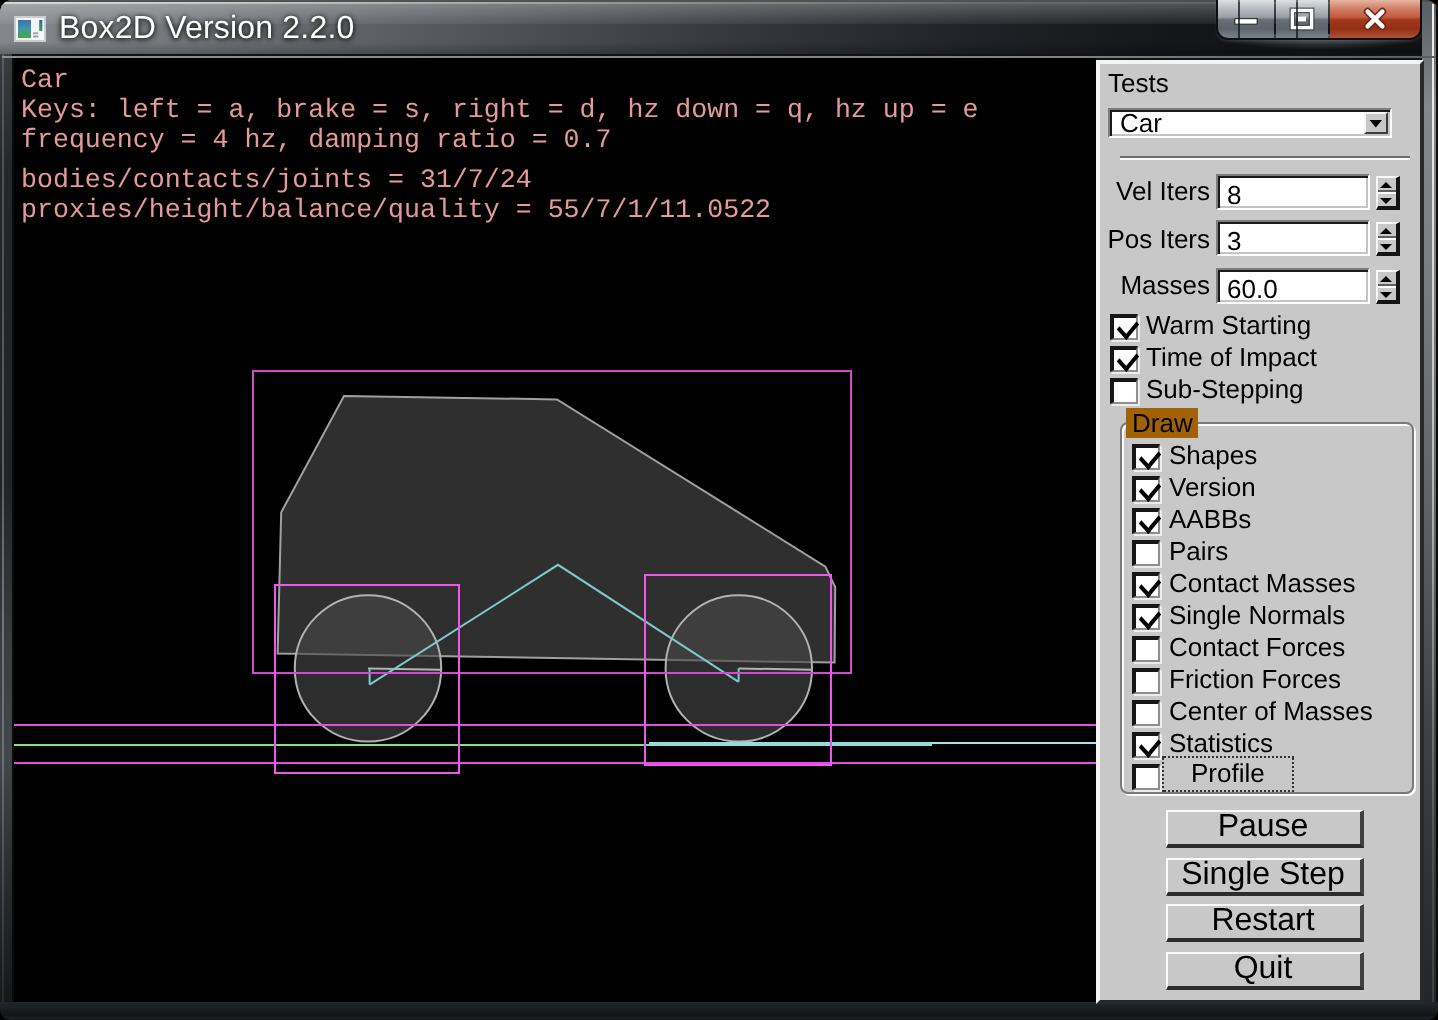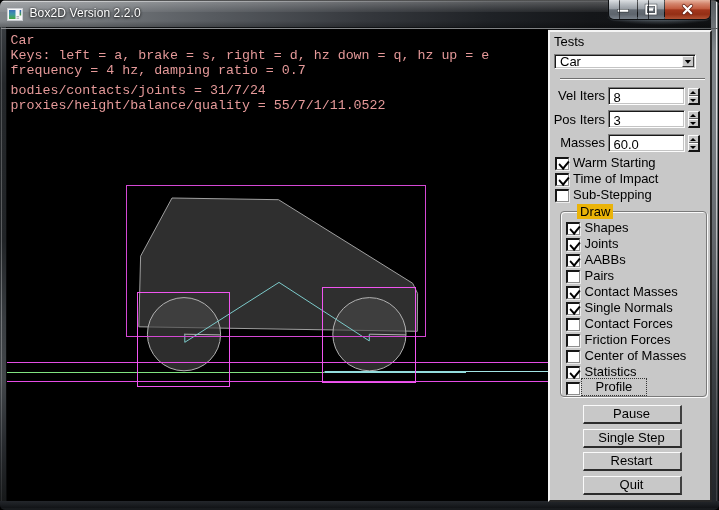--- a/index.html
+++ b/index.html
@@ -5,21 +5,21 @@
 html,body{margin:0;padding:0;background:#000;}
 body{width:719px;height:510px;position:relative;overflow:hidden;font-family:"Liberation Sans",sans-serif;}
 #win{position:absolute;left:0;top:0;width:719px;height:510px;border-radius:6px 6px 5px 5px;overflow:hidden;background:#101214;}
 
 #title{position:absolute;left:0;top:0;width:719px;height:27px;
 background:linear-gradient(to right,#83878b 0%,#75797d 12%,#565a5f 30%,#36393e 50%,#1f2226 68%,#141619 82%,#101214 100%);}
 #title .gloss{position:absolute;left:0;top:0;width:100%;height:12px;background:linear-gradient(to bottom,rgba(255,255,255,0.30),rgba(255,255,255,0.06));}
 #title .topline{position:absolute;left:0;top:0;width:100%;height:1px;background:linear-gradient(to right,#0b0c0d,#060708);}
 #title .topline2{position:absolute;left:2px;top:1px;width:100%;height:1px;background:linear-gradient(to right,rgba(255,255,255,0.55),rgba(255,255,255,0.25) 40%,rgba(255,255,255,0.08) 70%);}
 #title .bshade{position:absolute;left:0;bottom:0;width:100%;height:6px;background:linear-gradient(to bottom,rgba(0,0,0,0),rgba(0,0,0,0.25));}
-#ttext{position:absolute;left:29.5px;top:6px;font-size:12px;letter-spacing:-0.2px;color:#fff;text-shadow:0 1px 3px rgba(0,0,0,0.85),0 0 2px rgba(0,0,0,0.6);letter-spacing:0.1px;}
+#ttext{position:absolute;left:29.5px;top:6px;font-size:16px;letter-spacing:-0.2px;color:#fff;text-shadow:0 1px 3px rgba(0,0,0,0.85),0 0 2px rgba(0,0,0,0.6);letter-spacing:0.1px;}
 
 #wbtns{position:absolute;left:609px;top:0px;width:101px;height:19px;border-radius:0 0 5px 5px;overflow:hidden;box-shadow:0 0 0 1px #0d0f11,0 1px 2px rgba(160,180,195,0.35);}
 .wb{position:absolute;top:0;height:19px;}
 #bmin{left:0;width:28px;}
 #bmax{left:29px;width:26px;}
 #bclose{left:56px;width:45px;}
 .graybtn{background:linear-gradient(to bottom,#dde0e3 0%,#bcc1c6 20%,#999fa6 45%,#676e76 52%,#5d646c 75%,#79818a 100%);}
 #bclose{background:linear-gradient(to bottom,#e8b6a2 0%,#d3846c 20%,#c25c40 45%,#a2371d 52%,#942f15 75%,#b05234 100%);}
 .wb .sep{position:absolute;right:0;top:0;width:1px;height:19px;background:rgba(20,22,26,0.75);}
 #wglow{position:absolute;left:605px;top:17px;width:110px;height:8px;background:radial-gradient(ellipse at center top,rgba(190,210,225,0.45),rgba(190,210,225,0) 70%);}
@@ -31,21 +31,21 @@
 #rframe .redge{position:absolute;right:0;top:0;width:1px;height:100%;background:#0b0c0d;}
 #bframe{position:absolute;left:0;top:501px;width:719px;height:9px;background:linear-gradient(to bottom,#23262b 0%,#1a1d21 40%,#121417 75%,#1e2125 92%,#0c0d0f 100%);border-radius:0 0 5px 5px;}
 #clientline{position:absolute;left:1px;top:28.4px;width:717px;height:1.1px;z-index:5;background:linear-gradient(to right,#8e9093,#7f8183 75%,#595c5e);}
 
 #canvas{position:absolute;left:7px;top:28px;width:541px;height:473px;background:#000;}
 
 #panel{position:absolute;left:548px;top:29.5px;width:163.5px;height:472px;background:#c8c8c8;border-left:2px solid #f4f4f4;border-top:2px solid #f4f4f4;border-right:2px solid #282828;border-bottom:2px solid #282828;box-sizing:border-box;}
 .lbl{position:absolute;font-size:13px;color:#000;white-space:nowrap;}
 .sunken{position:absolute;background:#fff;border-top:1px solid #7d7d7d;border-left:1px solid #7d7d7d;border-bottom:1px solid #fdfdfd;border-right:1px solid #fdfdfd;box-shadow:inset 1px 1px 0 #191919,inset -1px -1px 0 #c4c4c4;box-sizing:border-box;}
 .raised{position:absolute;background:#c8c8c8;border-top:1.5px solid #f6f6f6;border-left:1.5px solid #f6f6f6;border-bottom:1.5px solid #3c3c3c;border-right:1.5px solid #3c3c3c;box-sizing:border-box;}
-.btn{position:absolute;left:32.5px;width:99px;height:19px;background:#c8c8c8;border-top:1px solid #fafafa;border-left:1px solid #fafafa;border-bottom:2px solid #2c2c2c;border-right:2px solid #404040;box-sizing:border-box;text-align:center;font-size:13px;color:#000;line-height:15px;}
+.btn{position:absolute;left:32.5px;width:99px;height:19px;background:#c8c8c8;border-top:1px solid #fafafa;border-left:1px solid #fafafa;border-bottom:2px solid #2c2c2c;border-right:2px solid #404040;box-sizing:border-box;text-align:center;font-size:16px;color:#000;line-height:15px;}
 .cb{position:absolute;width:13.5px;height:13px;background:#fff;border-top:2px solid #161616;border-left:2px solid #161616;border-bottom:1px solid #8f8f8f;border-right:1px solid #8f8f8f;box-shadow:1px 1px 0 #ededed;box-sizing:border-box;}
 .sep{position:absolute;left:10px;top:46px;width:145px;height:0;border-top:1px solid #6f6f6f;border-bottom:1px solid #fafafa;}
 .ck::after{content:"";position:absolute;left:1.5px;top:1px;width:8px;height:5px;border-left:2.6px solid #000;border-bottom:2.6px solid #000;transform:rotate(-50deg) skewX(-8deg);}
 .spin{position:absolute;width:12px;height:17.5px;background:#c8c8c8;border-left:1px solid #fafafa;border-top:1px solid #fafafa;border-right:2px solid #141414;border-bottom:2px solid #141414;box-sizing:border-box;}
 .spin::before{content:"";position:absolute;left:0;top:6.8px;width:9px;height:1px;background:#5f5f5f;}
 .spin::after{content:"";position:absolute;left:0;top:7.8px;width:9px;height:1px;background:#fff;}
 .spin .u{position:absolute;z-index:2;left:1.3px;top:2.4px;width:0;height:0;border-left:3.2px solid transparent;border-right:3.2px solid transparent;border-bottom:3.8px solid #000;}
 .spin .d{position:absolute;z-index:2;left:1.3px;top:10.2px;width:0;height:0;border-left:3.2px solid transparent;border-right:3.2px solid transparent;border-top:3.8px solid #000;}
 #drawgroup{position:absolute;left:10px;top:179.5px;width:146.5px;height:186px;border:1px solid #7a7a7a;border-radius:4px;box-shadow:1px 1px 0 #fafafa,inset 1px 1px 0 #fafafa;box-sizing:border-box;}
 svg{display:block;}
@@ -192,25 +192,25 @@
       </div>
 
     <div class="cb ck" style="left:5px;top:125px;"></div>
       <div class="lbl" style="left:23px;top:123px;">Warm Starting</div>
     <div class="cb ck" style="left:5px;top:141px;"></div>
       <div class="lbl" style="left:23px;top:139px;">Time of Impact</div>
     <div class="cb" style="left:5px;top:157px;"></div>
       <div class="lbl" style="left:23px;top:155px;">Sub-Stepping</div>
 
     <div id="drawgroup"></div>
-    <div class="lbl" style="left:27px;top:172.5px;background:#eab308;padding:0 3px;">Draw</div>
+    <div class="lbl" style="left:13px;top:172.5px;background:#a16207;padding:0 3px;">Draw</div>
     <div class="cb ck" style="left:16px;top:190.5px;"></div>
       <div class="lbl" style="left:34.5px;top:188px;">Shapes</div>
     <div class="cb ck" style="left:16px;top:206.5px;"></div>
-      <div class="lbl" style="left:34.5px;top:204px;">Joints</div>
+      <div class="lbl" style="left:34.5px;top:204px;">Version</div>
     <div class="cb ck" style="left:16px;top:222.5px;"></div>
       <div class="lbl" style="left:34.5px;top:220px;">AABBs</div>
     <div class="cb" style="left:16px;top:238.5px;"></div>
       <div class="lbl" style="left:34.5px;top:236px;">Pairs</div>
     <div class="cb ck" style="left:16px;top:254.5px;"></div>
       <div class="lbl" style="left:34.5px;top:252px;">Contact Masses</div>
     <div class="cb ck" style="left:16px;top:270.5px;"></div>
       <div class="lbl" style="left:34.5px;top:268px;">Single Normals</div>
     <div class="cb" style="left:16px;top:286.5px;"></div>
       <div class="lbl" style="left:34.5px;top:284px;">Contact Forces</div>

